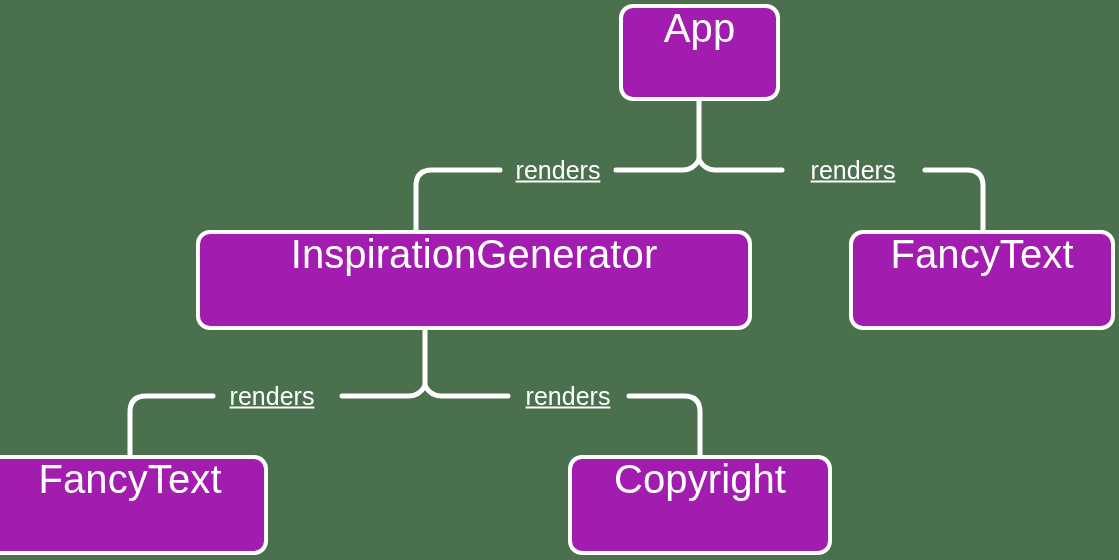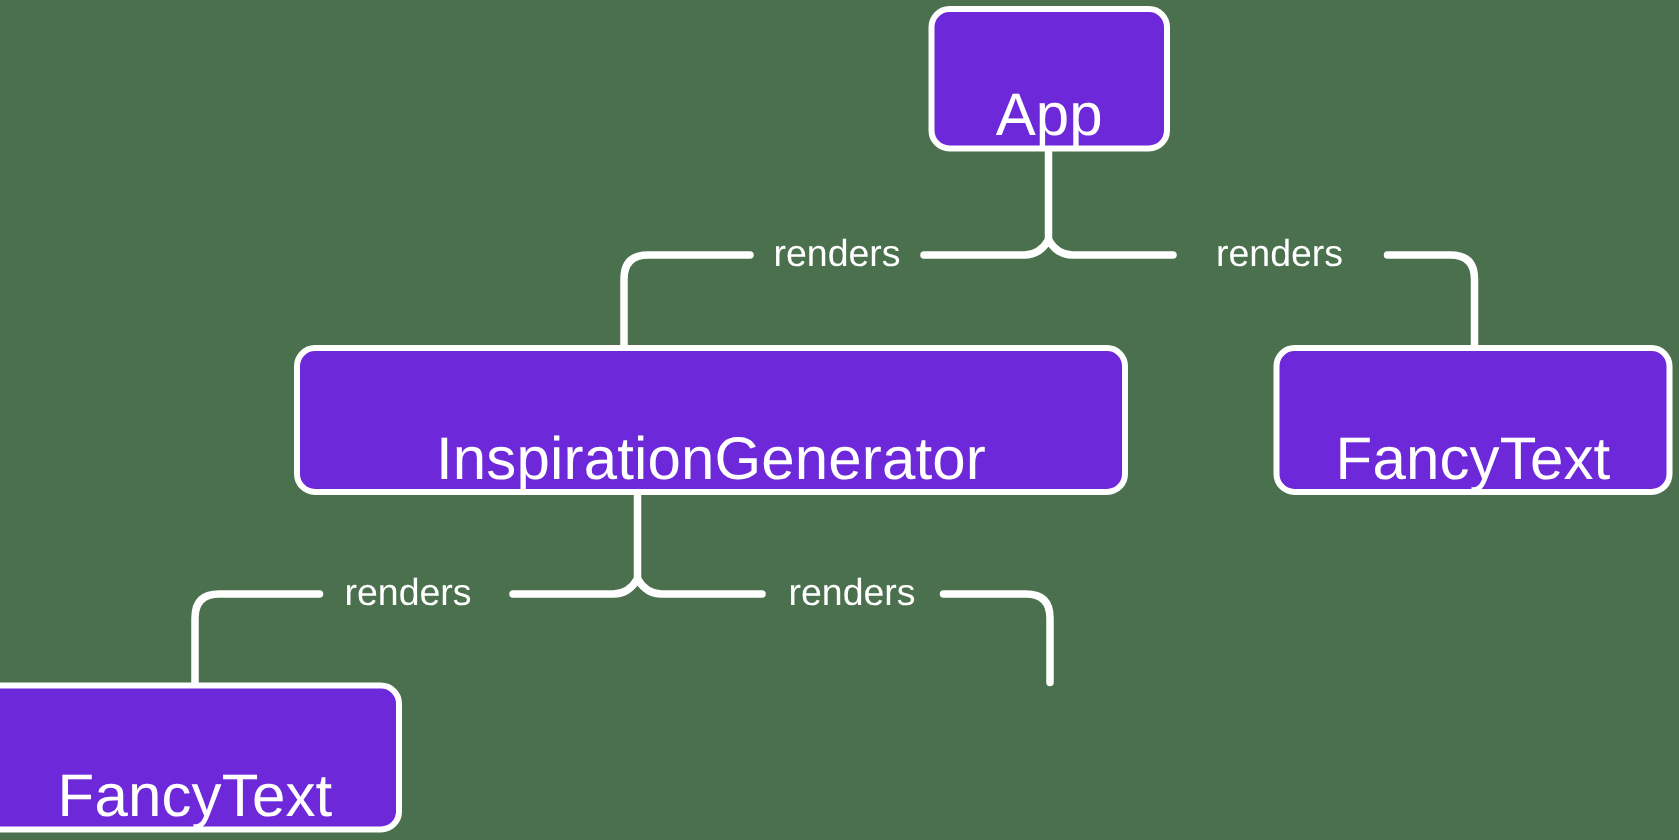--- a/index.html
+++ b/index.html
@@ -22,25 +22,25 @@
   #connector-layer {
     position: absolute;
     left: 0;
     top: 0;
     width: 1119px;
     height: 560px;
   }
   .node-box {
     position: absolute;
     box-sizing: border-box;
-    background: #6d28d9;
+    background: #a21caf;
     border: 4px solid #ffffff;
     border-radius: 14px;
     display: flex;
-    align-items: flex-end;
+    align-items: flex-start;
     justify-content: center;
     color: #ffffff;
     font-family: "Liberation Sans", sans-serif;
     font-weight: 400;
     letter-spacing: 0.1px;
     white-space: nowrap;
   }
   .node-label {
     display: block;
     line-height: 1;
@@ -85,20 +85,21 @@
   }
   .edge-label {
     position: absolute;
     color: #ffffff;
     font-family: "Liberation Sans", sans-serif;
     font-size: 25px;
     font-weight: 400;
     line-height: 1;
     white-space: nowrap;
     transform: translate(-50%, -50%);
+    text-decoration: underline;
   }
   #edge-label-app-ig   { left: 558px; top: 170px; }
   #edge-label-app-ft   { left: 853px; top: 170px; }
   #edge-label-ig-ft    { left: 272px; top: 396px; }
   #edge-label-ig-cp    { left: 568px; top: 396px; }
 </style>
 </head>
 <body>
 
 <div id="diagram-root">
@@ -135,20 +136,23 @@
   </div>
 
   <div class="node-box" id="node-fancytext-right">
     <span class="node-label">FancyText</span>
   </div>
 
   <div class="node-box" id="node-fancytext-left">
     <span class="node-label">FancyText</span>
   </div>
 
+  <div class="node-box" id="node-copyright">
+    <span class="node-label">Copyright</span>
+  </div>
 
   <span class="edge-label" id="edge-label-app-ig">renders</span>
 
   <span class="edge-label" id="edge-label-app-ft">renders</span>
 
   <span class="edge-label" id="edge-label-ig-ft">renders</span>
 
   <span class="edge-label" id="edge-label-ig-cp">renders</span>
 
 </div>

